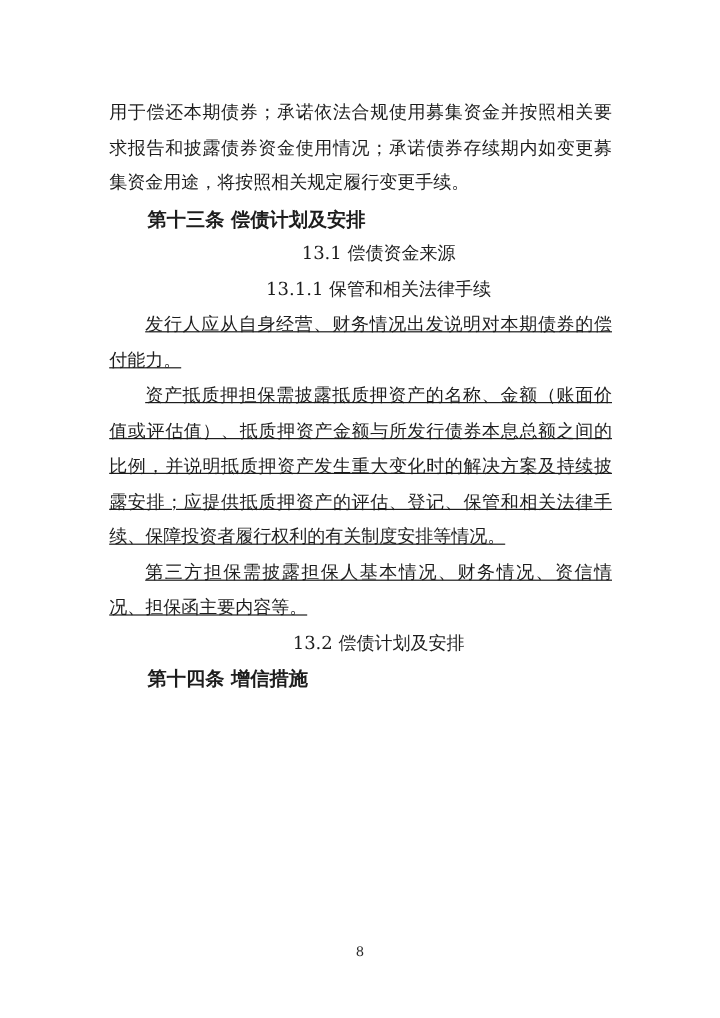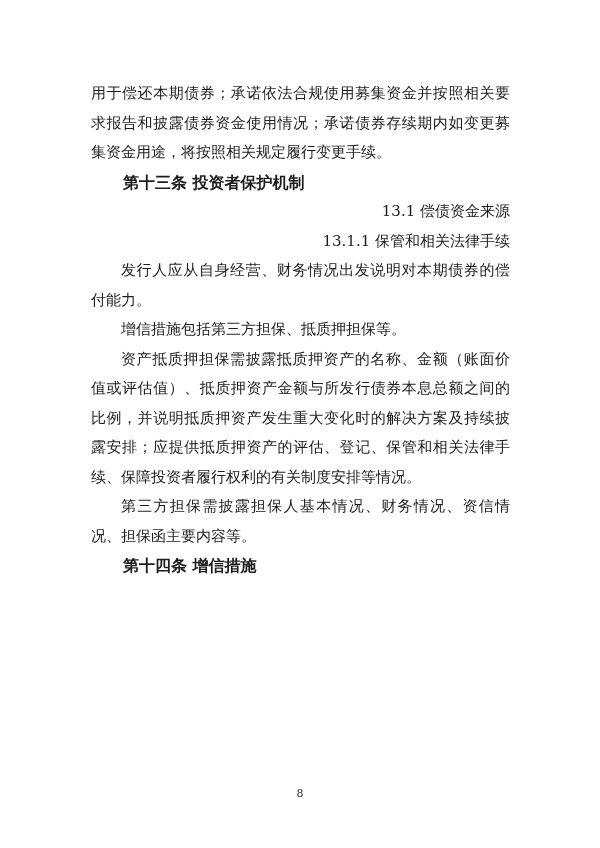--- a/index.html
+++ b/index.html
@@ -23,57 +23,57 @@
     width: 419px;
     font-size: 15px;
     line-height: 29.5px;
     text-align: justify;
     text-justify: inter-character;
   }
   .blk {
     margin: 0;
     padding: 0;
   }
-  .body { text-indent: 2em; }
+  .body { text-indent: 2em; text-decoration: underline; }
   .body-continued { text-indent: 0; }
   .heading1 {
     text-indent: 2em;
     font-family: "DejaVu Sans", "Liberation Sans", sans-serif;
     font-weight: 700;
     font-size: 16px;
     text-align: left;
   }
   .heading2, .heading3 {
     text-indent: 2em;
-    text-align: right;
+    text-align: center;
   }
   .footer {
     position: absolute;
     left: 0;
     right: 0;
     top: 782px;
     text-align: center;
   }
   .pagenum {
     font-size: 11px;
     color: #2a2a2a;
     font-family: "DejaVu Serif", "Liberation Serif", serif;
   }
 </style>
 </head>
 <body>
 
 <div class="page">
   <div class="content" id="doc-content">
       <p class="blk body-continued">用于偿还本期债券；承诺依法合规使用募集资金并按照相关要求报告和披露债券资金使用情况；承诺债券存续期内如变更募集资金用途，将按照相关规定履行变更手续。</p>
-      <p class="blk heading1">第十三条 投资者保护机制</p>
+      <p class="blk heading1">第十三条 偿债计划及安排</p>
       <p class="blk heading2">13.1 偿债资金来源</p>
       <p class="blk heading3">13.1.1 保管和相关法律手续</p>
       <p class="blk body">发行人应从自身经营、财务情况出发说明对本期债券的偿付能力。</p>
-      <p class="blk body">增信措施包括第三方担保、抵质押担保等。</p>
       <p class="blk body">资产抵质押担保需披露抵质押资产的名称、金额（账面价值或评估值）、抵质押资产金额与所发行债券本息总额之间的比例，并说明抵质押资产发生重大变化时的解决方案及持续披露安排；应提供抵质押资产的评估、登记、保管和相关法律手续、保障投资者履行权利的有关制度安排等情况。</p>
       <p class="blk body">第三方担保需披露担保人基本情况、财务情况、资信情况、担保函主要内容等。</p>
+      <p class="blk heading2">13.2 偿债计划及安排</p>
       <p class="blk heading1">第十四条 增信措施</p>
     </div>
   <div class="footer">
     <span class="pagenum">8</span>
   </div>
 </div>
 
 </body></html>

